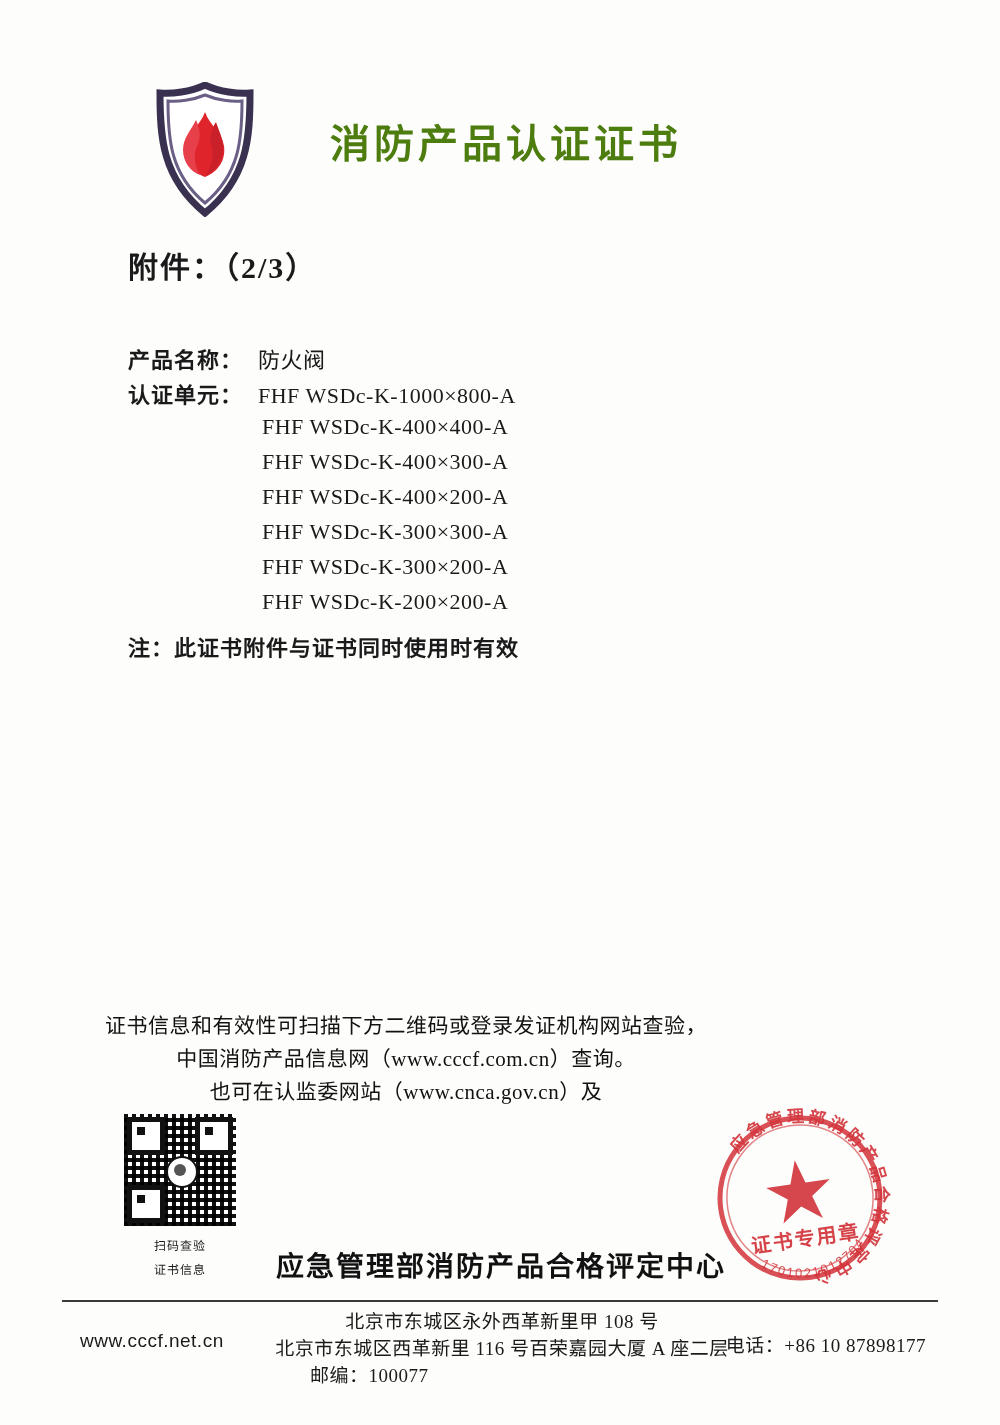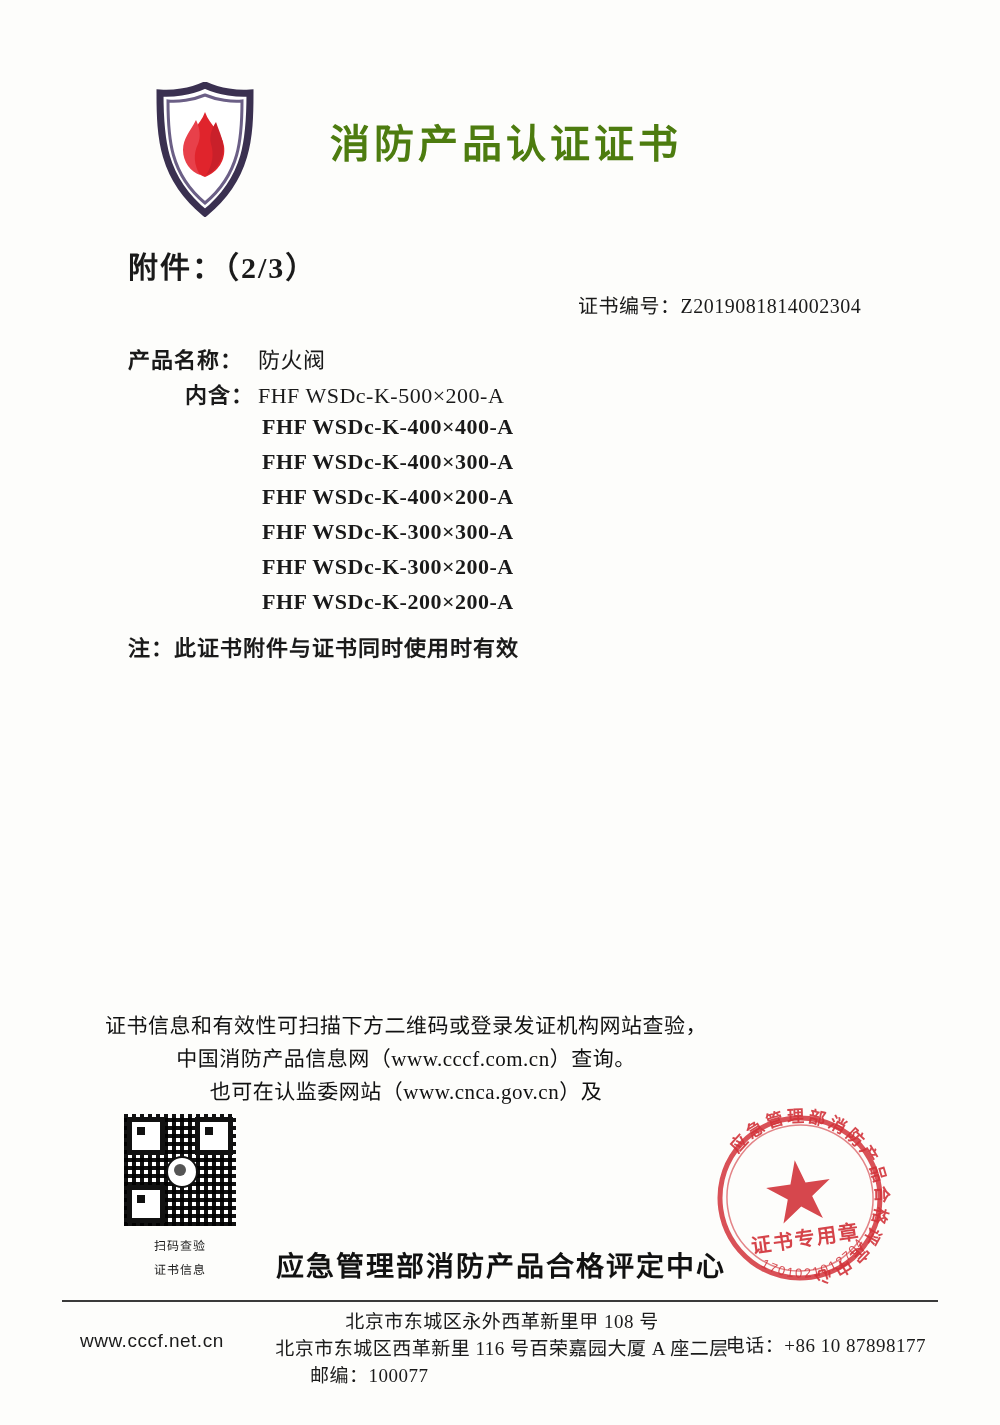--- a/index.html
+++ b/index.html
@@ -89,21 +89,20 @@
     text-align: right;
     padding-right: 4px;
     width: 126px;
   }
   .field-value {
     font-size: 22px;
     letter-spacing: 0.5px;
   }
   .model-list {
     margin-top: 2px;
-    font-weight: bold;
   }
   .model-row {
     display: flex;
     align-items: baseline;
     height: 35px;
   }
   .model-indent {
     width: 134px;
     flex: 0 0 auto;
   }
@@ -272,36 +271,33 @@
         <path d="M66 40 C70 52, 74 58, 73 69 C72 81, 64 90, 56 93 C63 83, 64 71, 61 62 C59 54, 62 46, 66 40 Z" fill="#c9202a"></path>
       </svg>
     </div>
     <div class="doc-title">消防产品认证证书</div>
   </div>
 
   <div class="attach-line">
     <span>附件：</span><span>（2/3）</span>
   </div>
 
-  <div class="cert-no">
-    <span>证书编号：</span><span>Z2019081814002304</span>
-  </div>
 
   <div class="fields">
 
     <div class="field-row">
       <div class="field-label">产品名称：</div>
       <div class="field-value">防火阀</div>
     </div>
 
-
     <div class="field-row">
-      <div class="field-label right">内含：</div>
-      <div class="field-value">FHF WSDc-K-500×200-A</div>
-    </div>
+      <div class="field-label">认证单元：</div>
+      <div class="field-value">FHF WSDc-K-1000×800-A</div>
+    </div>
+
 
     <div class="model-list">
       <div class="model-row">
         <div class="model-indent"></div>
         <div class="model-text">FHF WSDc-K-400×400-A</div>
       </div>
       <div class="model-row">
         <div class="model-indent"></div>
         <div class="model-text">FHF WSDc-K-400×300-A</div>
       </div>

